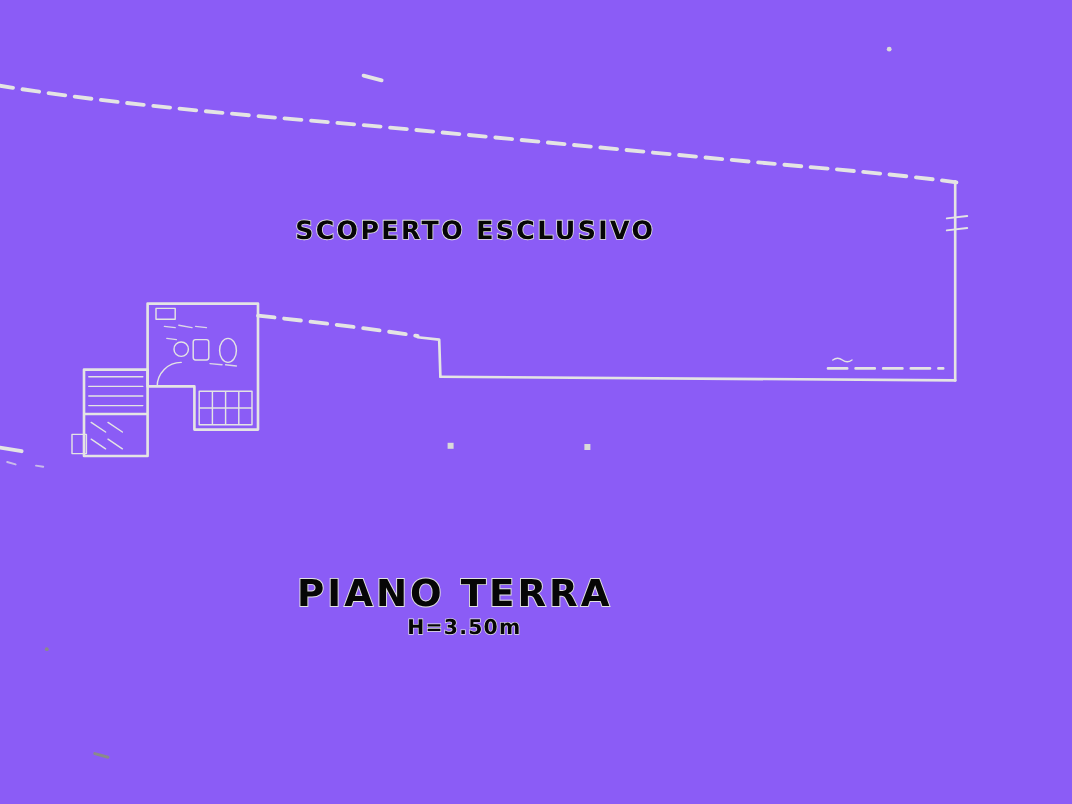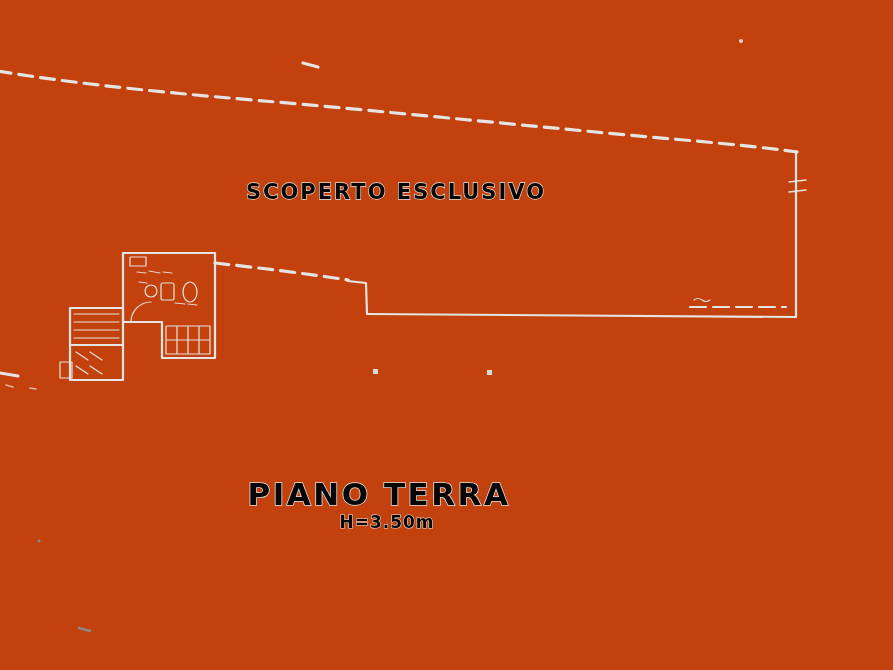--- a/index.html
+++ b/index.html
@@ -4,21 +4,21 @@
 <style>
   html, body {
     margin: 0;
     padding: 0;
     background: #000;
   }
   .stage {
     position: relative;
     width: 893px;
     height: 670px;
-    background: #c2410c;
+    background: #8b5cf6;
     overflow: hidden;
     font-family: "DejaVu Sans", sans-serif;
   }
   .stage svg {
     position: absolute;
     left: 0;
     top: 0;
     display: block;
   }
   

